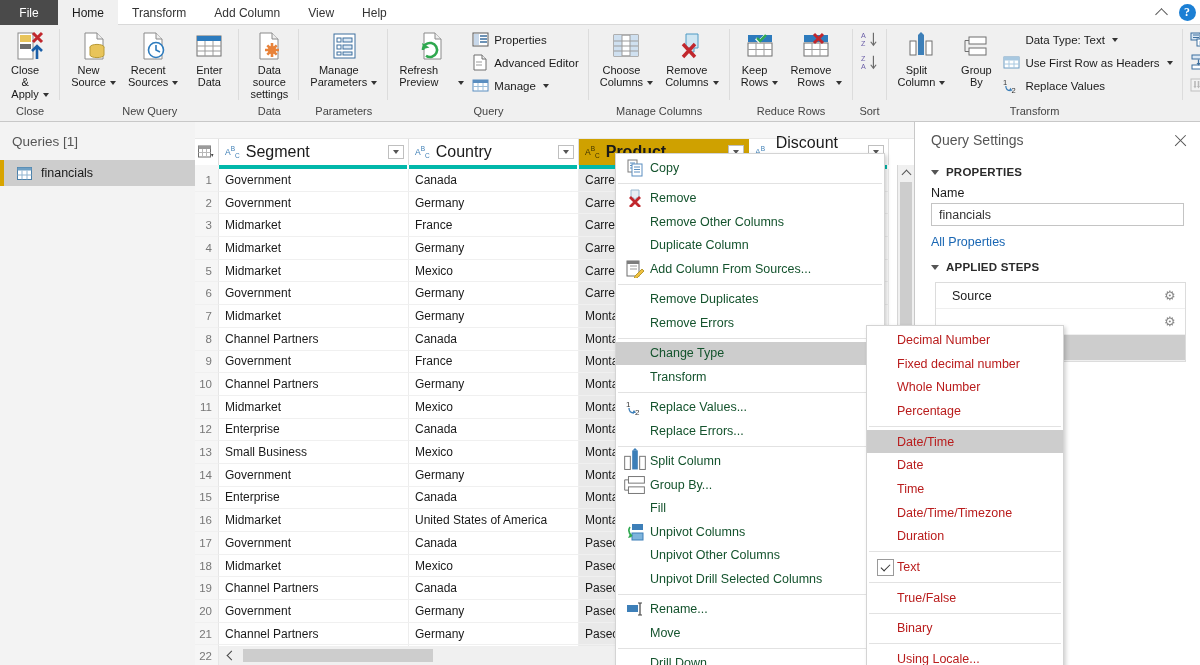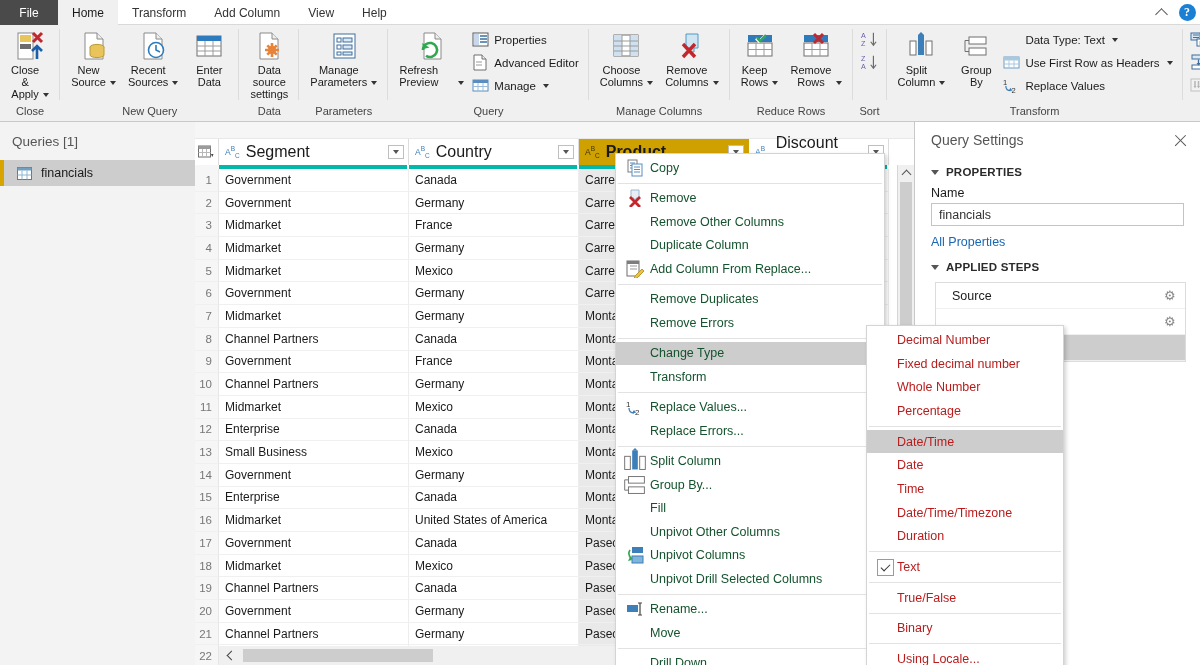--- a/index.html
+++ b/index.html
@@ -911,21 +911,21 @@
       </div>
       <div class="mi">
         <span class="mic">
           <svg width="18" height="18" viewBox="0 0 18 18">
       <rect x="1" y="1" width="12" height="15" fill="#fff" stroke="#6f6f6f"></rect>
       <rect x="1" y="1" width="12" height="3" fill="#7d7d7d"></rect>
       <path d="M4 6 h7 M4 9 h7" stroke="#9b9b9b"></path>
       <path d="M9 16 l7-7 2 2 -7 7 -3 1z" fill="#f0c040" stroke="#b79a2e"></path>
           </svg>
         </span>
-        <span class="mlbl">Add Column From Replace...</span>
+        <span class="mlbl">Add Column From Sources...</span>
       </div>
       <div class="msep"></div>
       <div class="mi">
         <span class="mic"></span>
         <span class="mlbl">Remove Duplicates</span>
       </div>
       <div class="mi">
         <span class="mic"></span>
         <span class="mlbl">Remove Errors</span>
       </div>
@@ -978,36 +978,36 @@
           </svg>
         </span>
         <span class="mlbl">Group By...</span>
       </div>
       <div class="mi">
         <span class="mic"></span>
         <span class="mlbl">Fill</span>
         <span class="arr"></span>
       </div>
       <div class="mi">
-        <span class="mic"></span>
-        <span class="mlbl">Unpivot Other Columns</span>
-      </div>
-      <div class="mi">
         <span class="mic">
           <svg width="18" height="18" viewBox="0 0 18 18">
       <rect x="6" y="1" width="11" height="6" fill="#3d7fb8"></rect>
       <rect x="6" y="10" width="11" height="7" fill="#7fb4dc" stroke="#3d7fb8"></rect>
       <path d="M4 4 q-3 5 2 9" stroke="#2fa84f" stroke-width="1.6" fill="none"></path>
       <path d="M4 11 l2 3 -4 1z" fill="#2fa84f"></path>
           </svg>
         </span>
         <span class="mlbl">Unpivot Columns</span>
       </div>
       <div class="mi">
         <span class="mic"></span>
+        <span class="mlbl">Unpivot Other Columns</span>
+      </div>
+      <div class="mi">
+        <span class="mic"></span>
         <span class="mlbl">Unpivot Drill Selected Columns</span>
       </div>
       <div class="msep"></div>
       <div class="mi">
         <span class="mic">
           <svg width="18" height="18" viewBox="0 0 18 18">
       <rect x="1" y="5" width="11" height="7" fill="#3d7fb8"></rect>
       <path d="M14 3 v12 M12 3 h4 M12 15 h4" stroke="#444" stroke-width="1.2"></path>
           </svg>
         </span>

